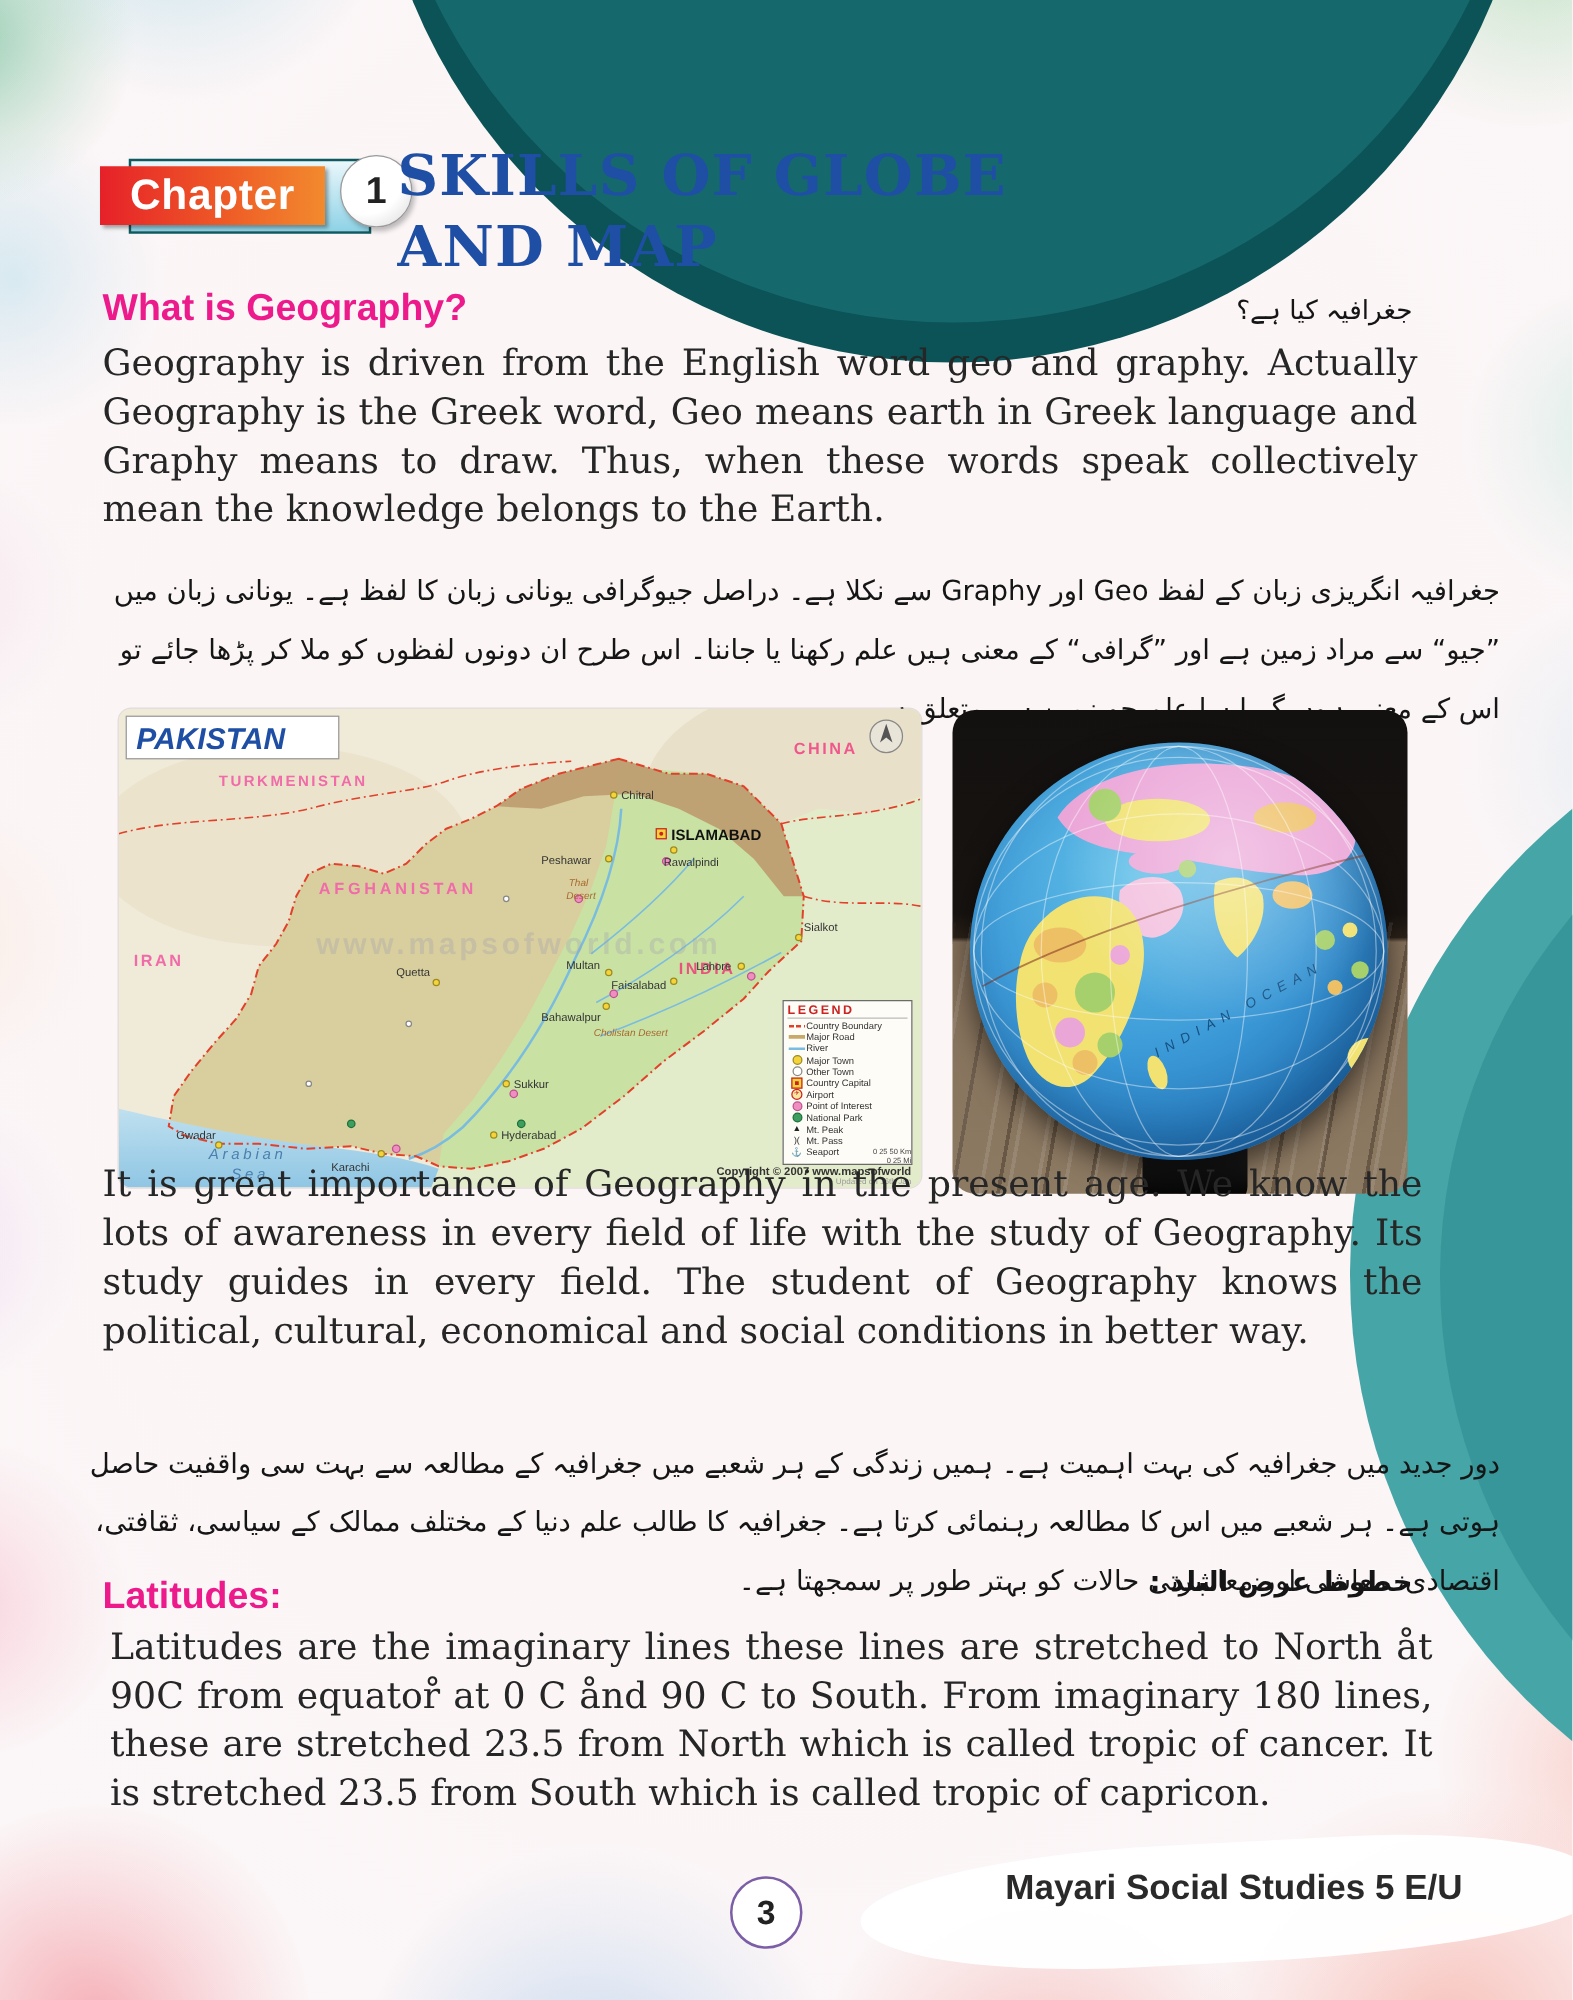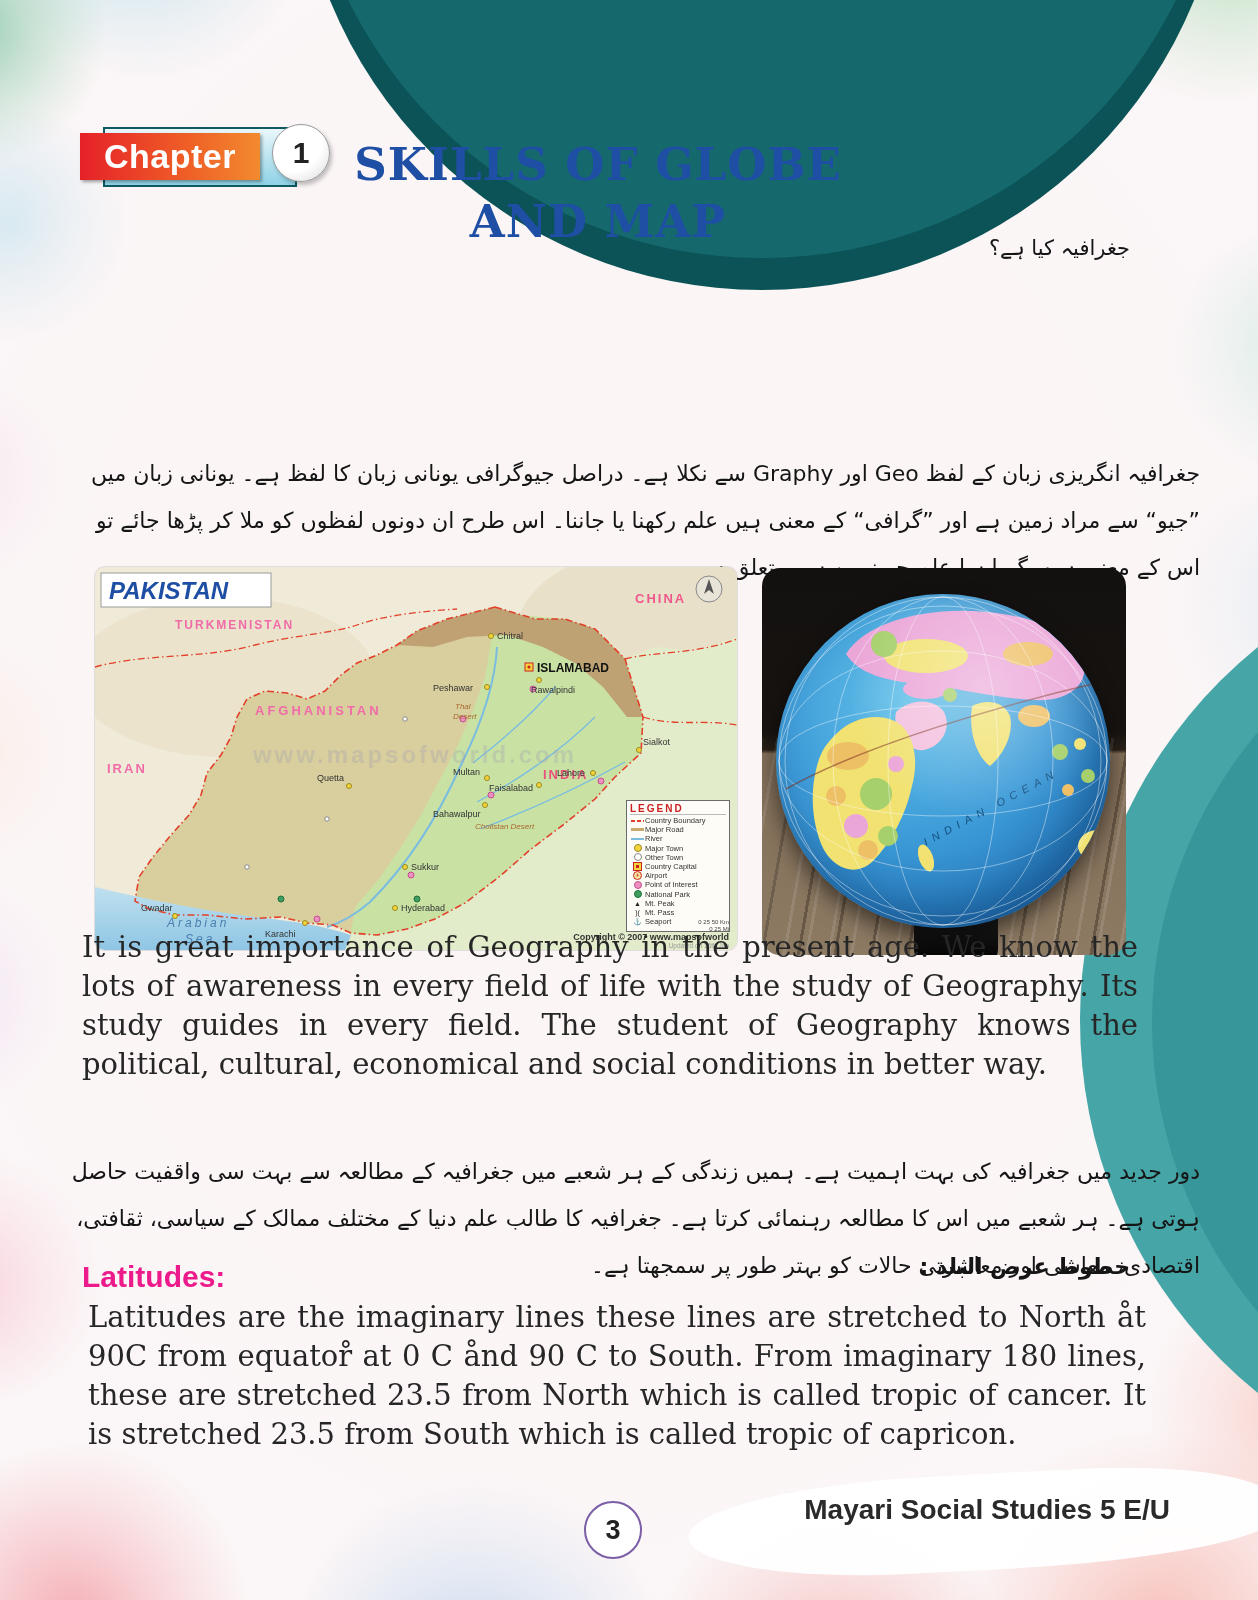--- a/index.html
+++ b/index.html
@@ -31,21 +31,21 @@
   .arc-top-outer{left:295px;top:-644px;width:934px;height:934px;background:#0b5356;}
   .arc-top-inner{left:301px;top:-664px;width:922px;height:922px;background:#15696d;}
   .tealr-outer{left:1080px;top:540px;width:960px;height:960px;background:#46a5a6;}
   .tealr-inner{left:1152px;top:572px;width:900px;height:900px;background:#379699;}
   .content{position:absolute;inset:0;z-index:3;}
   
   .chapter-underlay{left:103px;top:127px;width:190px;height:56px;background:linear-gradient(180deg,#eaf7fb,#8ed2e6);border:2px solid #0e5a60;}
   .chapter-badge{left:80px;top:133px;width:180px;height:47px;background:linear-gradient(90deg,#e62129,#ee5a26 55%,#f28a2e);display:flex;align-items:center;justify-content:center;color:#fff;font-weight:bold;font-size:34px;letter-spacing:.5px;box-shadow:2px 2px 3px rgba(0,0,0,.35);}
   .chapter-num{left:272px;top:124px;width:56px;height:56px;border-radius:50%;background:radial-gradient(circle at 35% 30%,#ffffff 55%,#d8d8d8);border:1px solid #9a9a9a;display:flex;align-items:center;justify-content:center;font-weight:bold;font-size:30px;color:#222;box-shadow:2px 3px 4px rgba(0,0,0,.25);}
   
-  .title-block{left:318px;top:112px;width:560px;text-align:center;color:#1e4fa4;font-family:"DejaVu Serif",serif;font-weight:bold;margin-top:24px;}
+  .title-block{left:318px;top:112px;width:560px;color:#1e4fa4;font-family:"DejaVu Serif",serif;font-weight:bold;}
   .title-l1{font-size:45px;line-height:58px;letter-spacing:1px;}
   .title-l2{font-size:45px;line-height:56px;letter-spacing:1px;}
   .ur{font-family:"DejaVu Sans",sans-serif;direction:rtl;color:#151515;}
   .title-ur{left:800px;top:126px;width:330px;text-align:right;font-size:26px;font-weight:bold;}
   .h-pink{color:#ec1a8b;font-weight:bold;font-size:30px;}
   .h-geo{left:82px;top:230px;}
   .h-geo-ur{left:900px;top:236px;width:230px;text-align:right;font-size:21px;}
   .p-en{font-family:"DejaVu Serif",serif;font-size:29px;line-height:39px;color:#262626;text-align:justify;}
   .p-en1{left:82px;top:271px;width:1052px;}
   .p-ur{font-size:22px;line-height:47px;text-align:right;}
@@ -113,21 +113,23 @@
     </div>
     <div class="abs chapter-num">
       <span>1</span>
     </div>
 
     <div class="abs title-block">
       <div class="title-l1">SKILLS OF GLOBE</div>
       <div class="title-l2">AND MAP</div>
     </div>
 
+    <div class="abs h-pink h-geo">What is Geography?</div>
     <div class="abs ur h-geo-ur">جغرافیہ کیا ہے؟</div>
+    <div class="abs p-en p-en1">Geography is driven from the English word geo and graphy. Actually Geography is the Greek word, Geo means earth in Greek language and Graphy means to draw. Thus, when these words speak collectively mean the knowledge belongs to the Earth.</div>
     <div class="abs ur p-ur p-ur1">جغرافیہ انگریزی زبان کے لفظ Geo اور Graphy سے نکلا ہے۔ دراصل جیوگرافی یونانی زبان کا لفظ ہے۔ یونانی زبان میں ”جیو“ سے مراد زمین ہے اور ”گرافی“ کے معنی ہیں علم رکھنا یا جاننا۔ اس طرح ان دونوں لفظوں کو ملا کر پڑھا جائے تو اس کے معنی ہوں گے ایسا علم جو زمین سے متعلق ہو۔</div>
 
     <div class="abs fig-map">
       <svg width="642" height="383" viewBox="0 0 642 383">
         <defs>
           <linearGradient id="seaG" x1="0" y1="0" x2="0" y2="1">
             <stop offset="0" stop-color="#bfe0ef"></stop>
               <stop offset="1" stop-color="#8fc6e4"></stop>
           </linearGradient>
         </defs>

